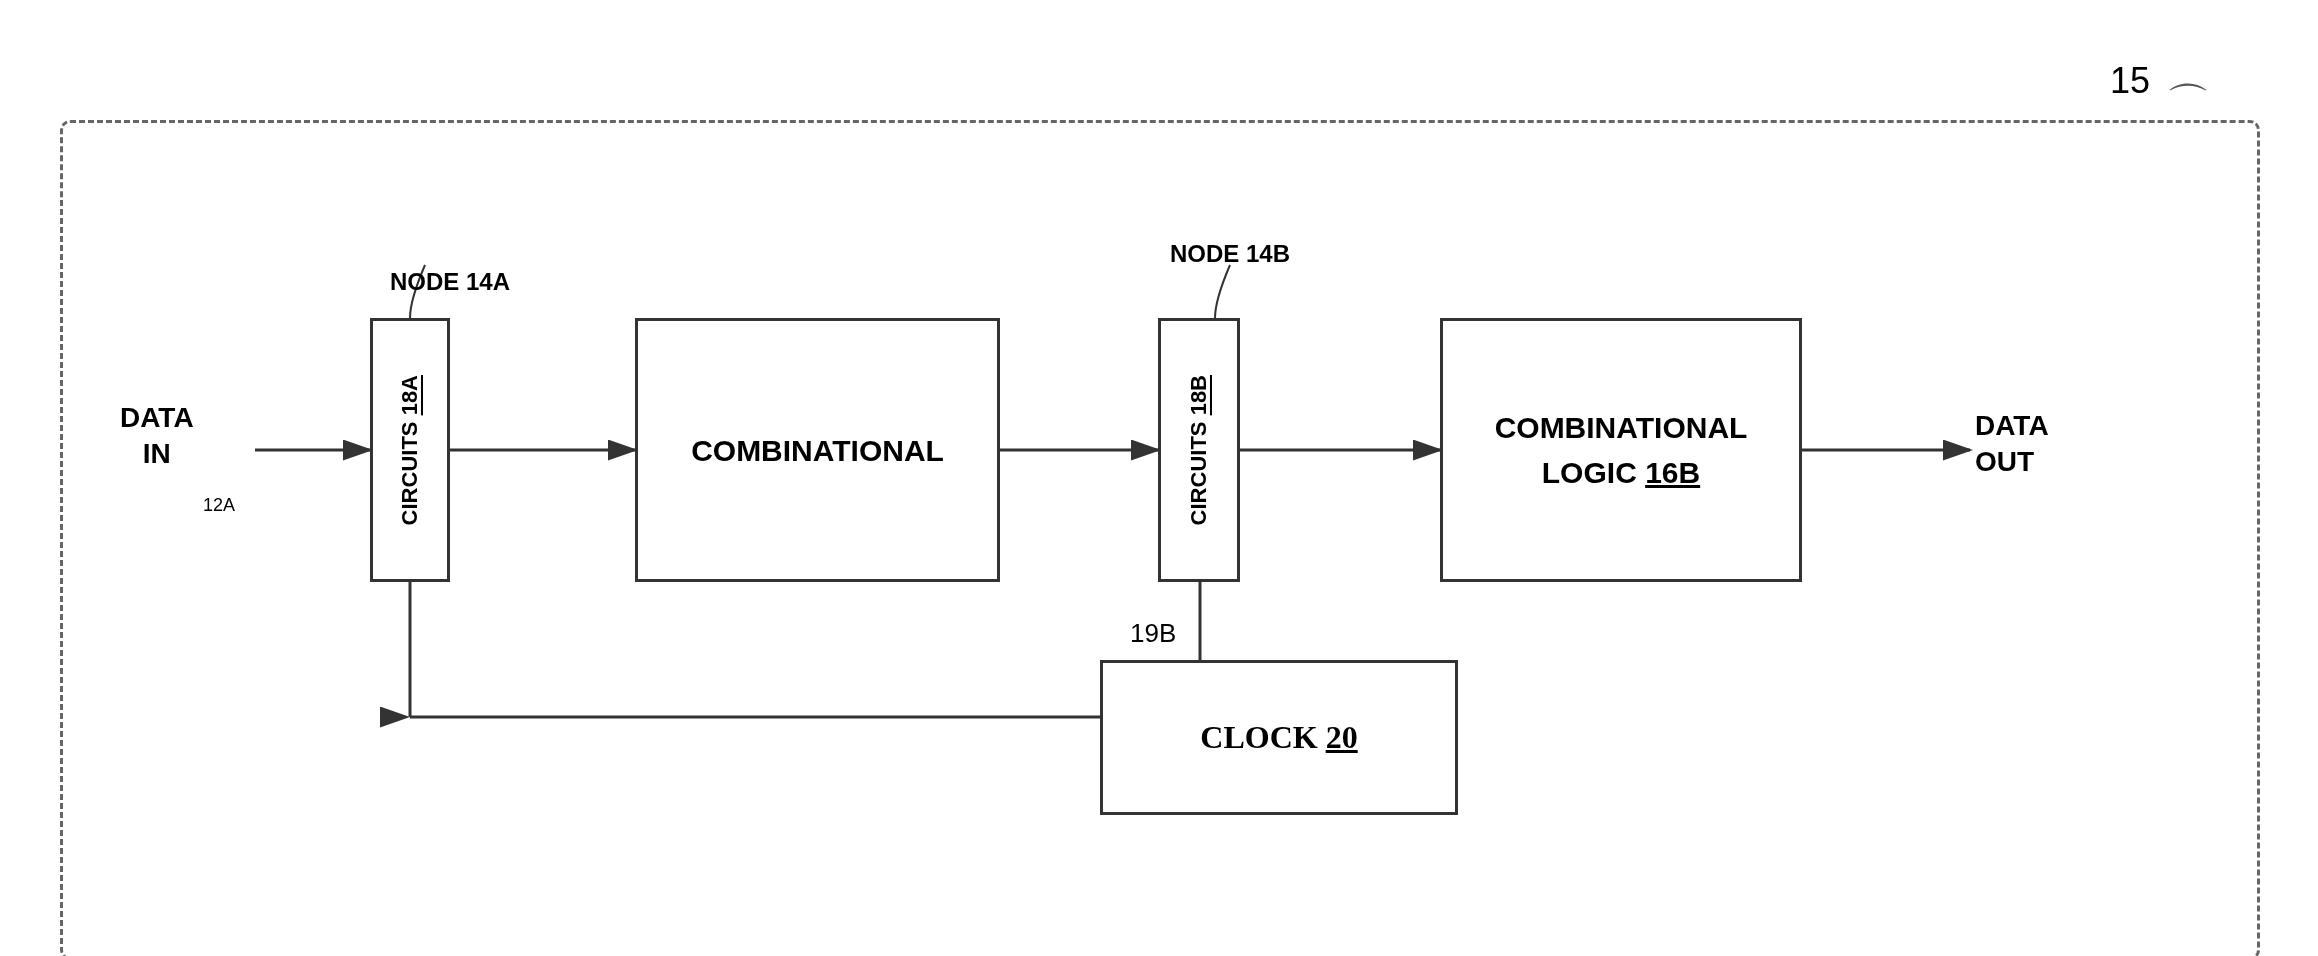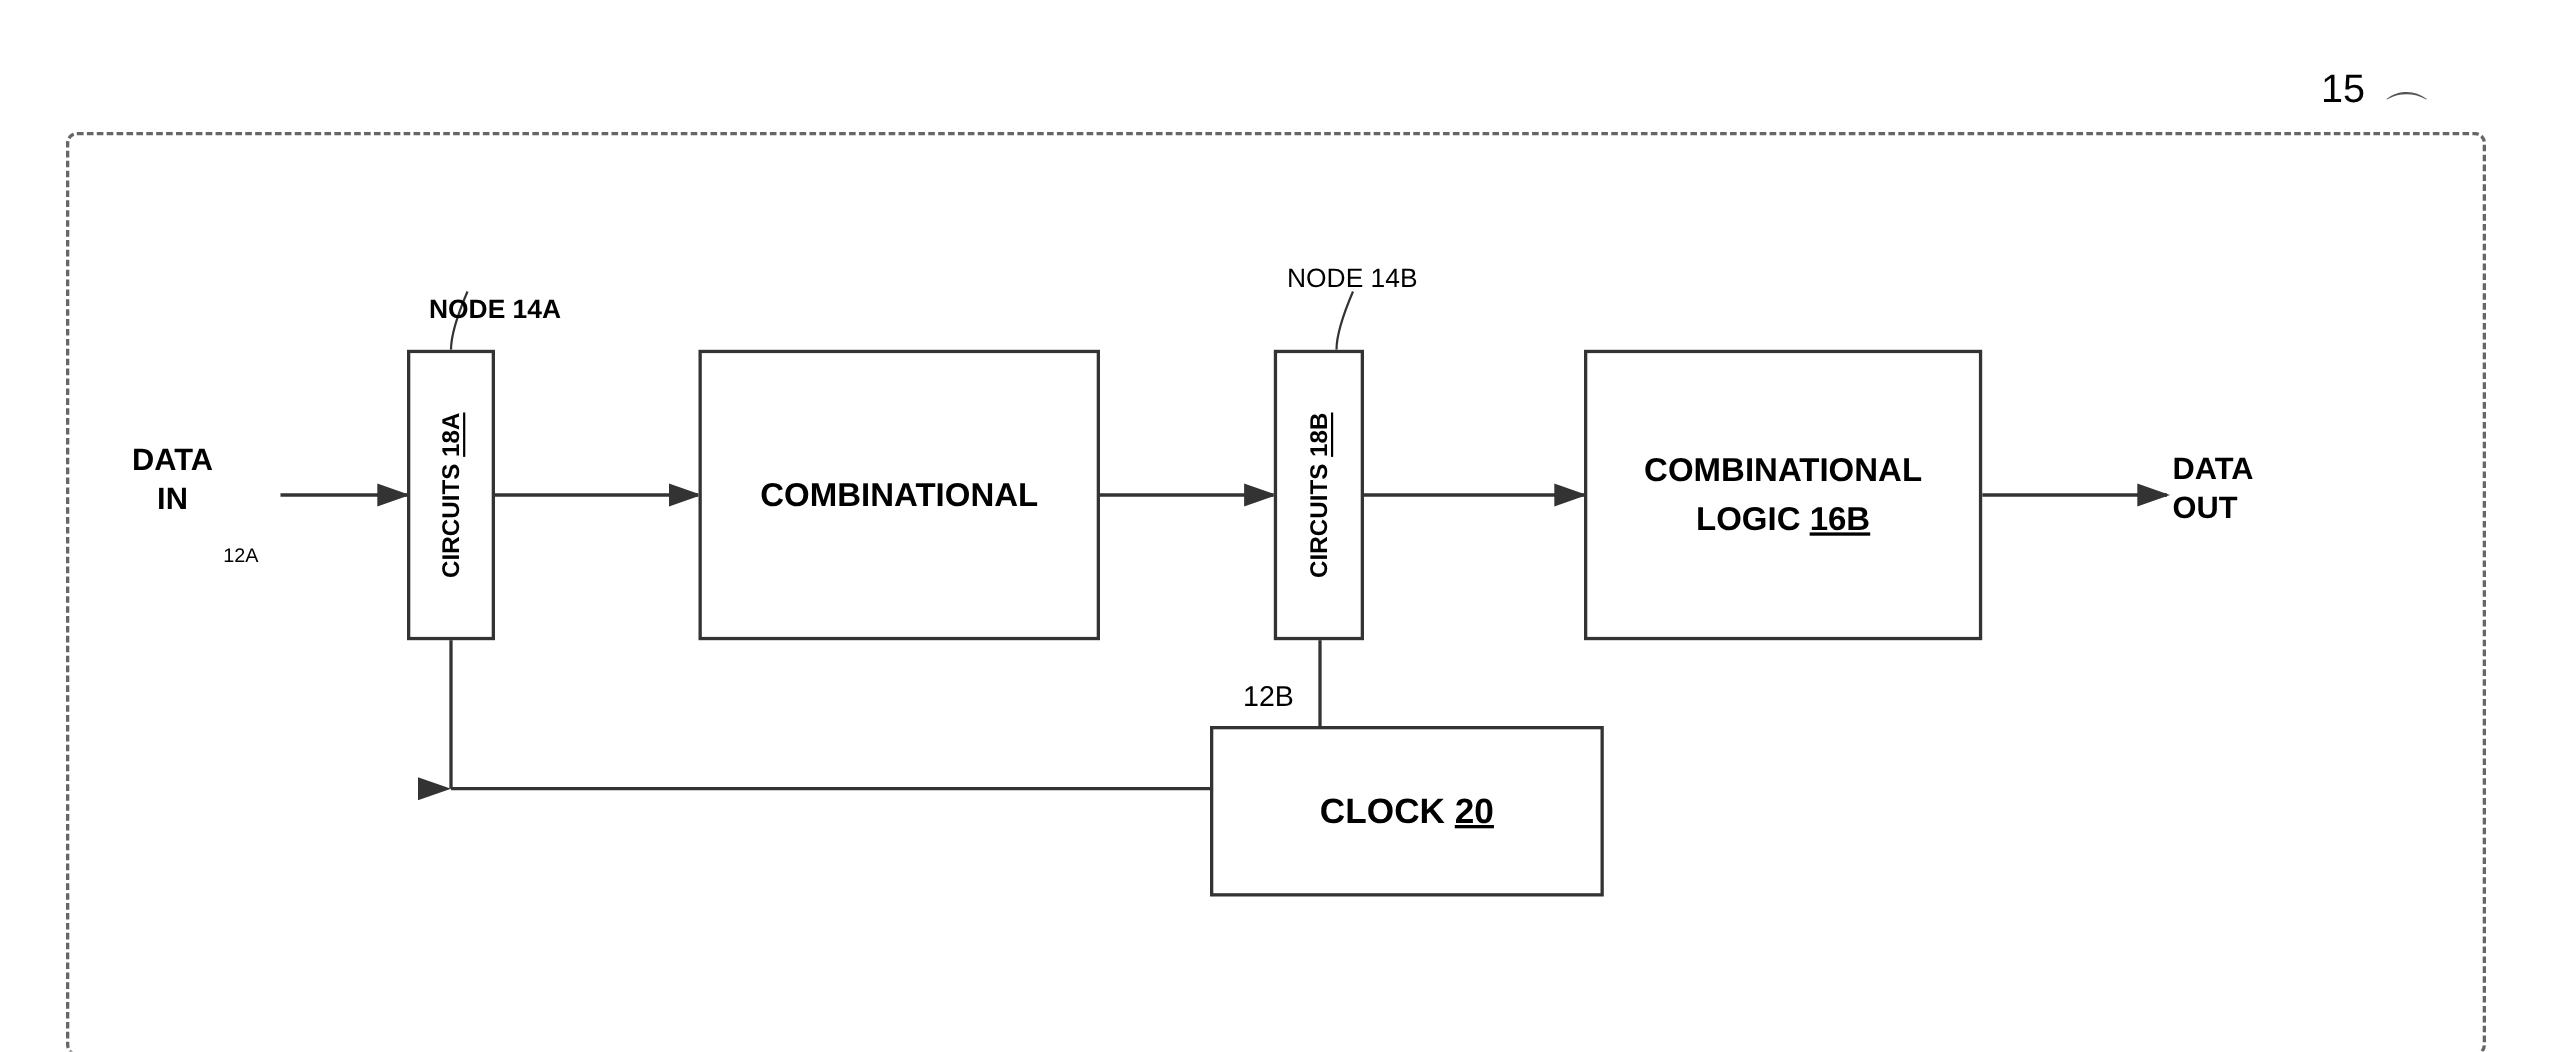--- a/index.html
+++ b/index.html
@@ -91,37 +91,37 @@
       <div>COMBINATIONAL</div>
     </div>
   </div>
 
   <div style="position:absolute; top:258px; left:1118px; width:82px; height:264px; border:3px solid #333; background:#fff; display:flex; align-items:center; justify-content:center;">
     <div style="font-size:22px; font-weight:bold; writing-mode:vertical-rl; transform:rotate(180deg); text-align:center; line-height:1.2;">
       <span>CIRCUITS</span> <span style="text-decoration:underline;">18B</span>
     </div>
   </div>
 
-  <div style="position:absolute; top:180px; left:1130px; font-size:24px; font-weight:normal;">NODE 14B</div>
+  <div style="position:absolute; top:180px; left:1130px; font-size:24px; font-weight:bold;">NODE 14B</div>
 
   <div style="position:absolute; top:258px; left:1400px; width:362px; height:264px; border:3px solid #333; background:#fff; display:flex; flex-direction:column; align-items:center; justify-content:center;">
     <div style="font-size:30px; font-weight:bold; text-align:center; line-height:1.5;">
       <div>COMBINATIONAL</div>
       <div>
         <span>LOGIC</span> <span style="text-decoration:underline;text-align:right;">16B</span>
       </div>
     </div>
   </div>
 
   <div style="position:absolute; top:348px; left:1935px; font-size:28px; font-weight:bold; text-align:left; line-height:1.3;">
     <span>DATA</span><br>
     <span>OUT</span>
   </div>
 
   <div style="position:absolute; top:600px; left:1060px; width:358px; height:155px; border:3px solid #333; background:#fff; display:flex; align-items:center; justify-content:center;">
-    <div style="font-size:32px; font-weight:bold; text-align:right;">
+    <div style="font-size:32px; font-weight:bold; text-align:right;font-family:Liberation Serif, serif;">
       <span>CLOCK</span> <span style="text-decoration:underline;">20</span>
     </div>
   </div>
 
-  <div style="position:absolute; top:558px; left:1090px; font-size:26px;">12B</div>
+  <div style="position:absolute; top:558px; left:1090px; font-size:26px;">19B</div>
 
 </div>
 
 </body></html>

